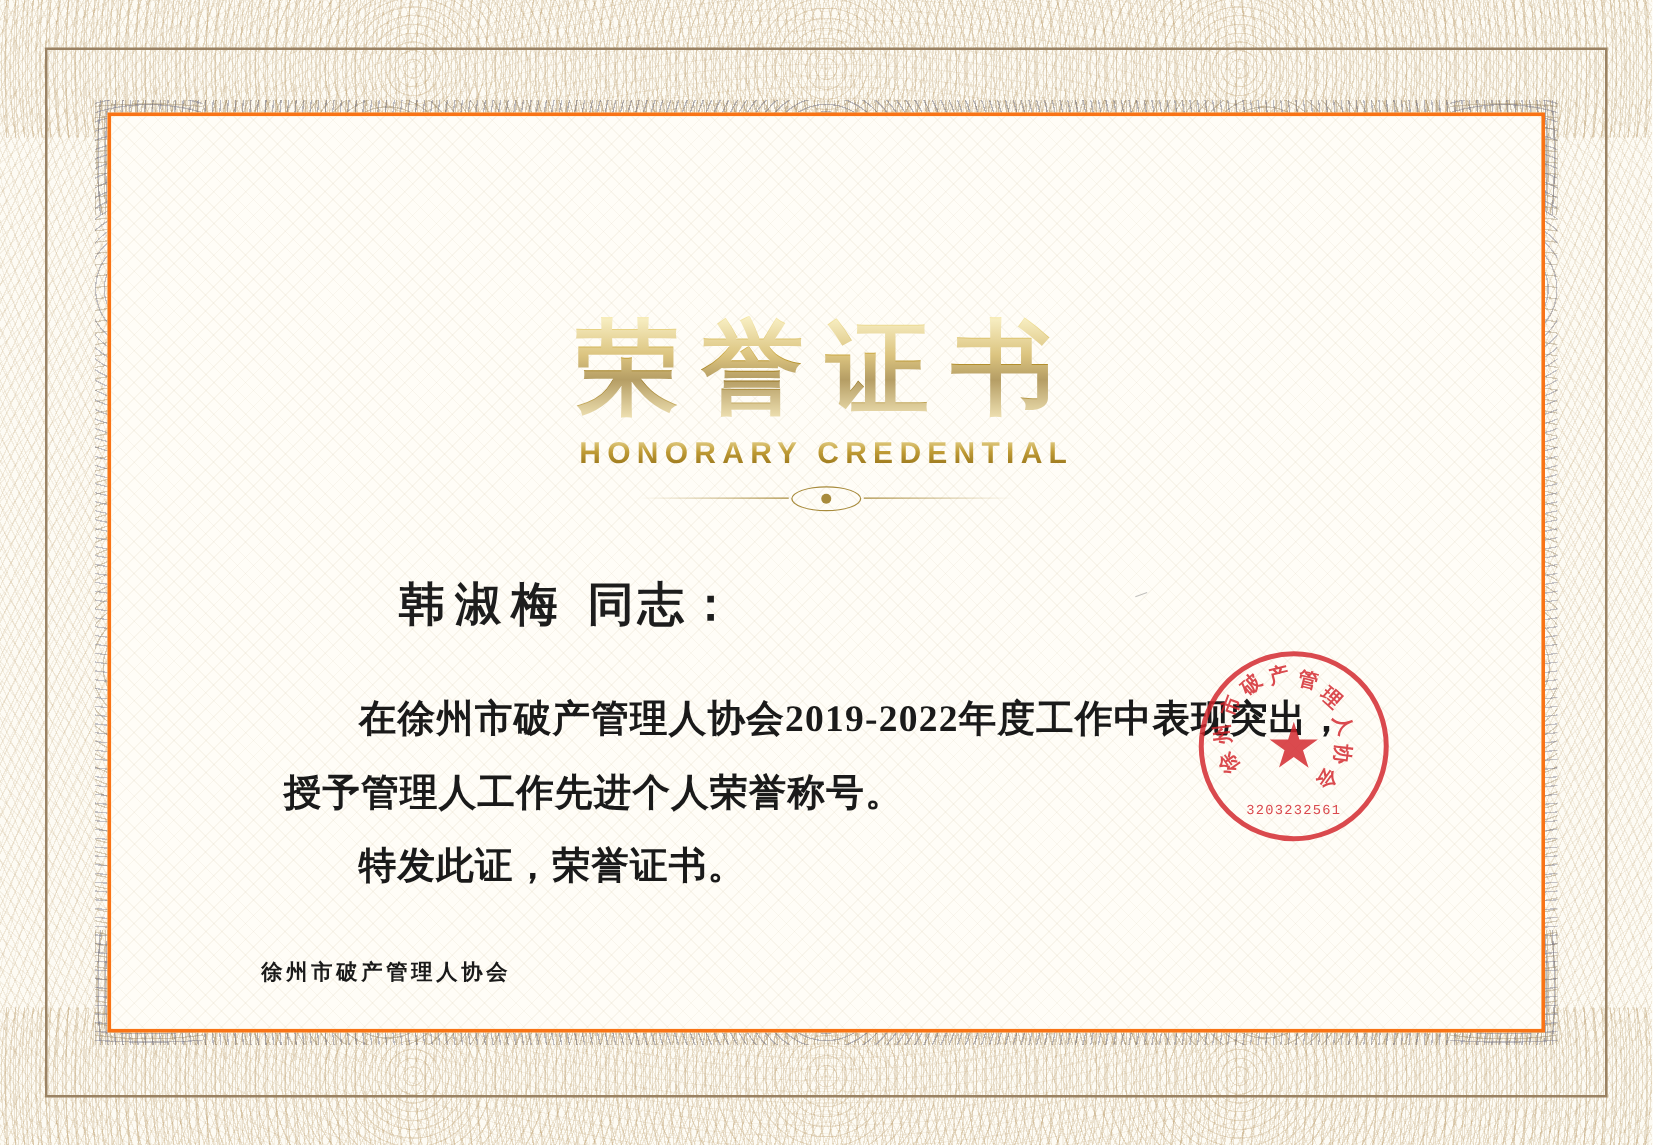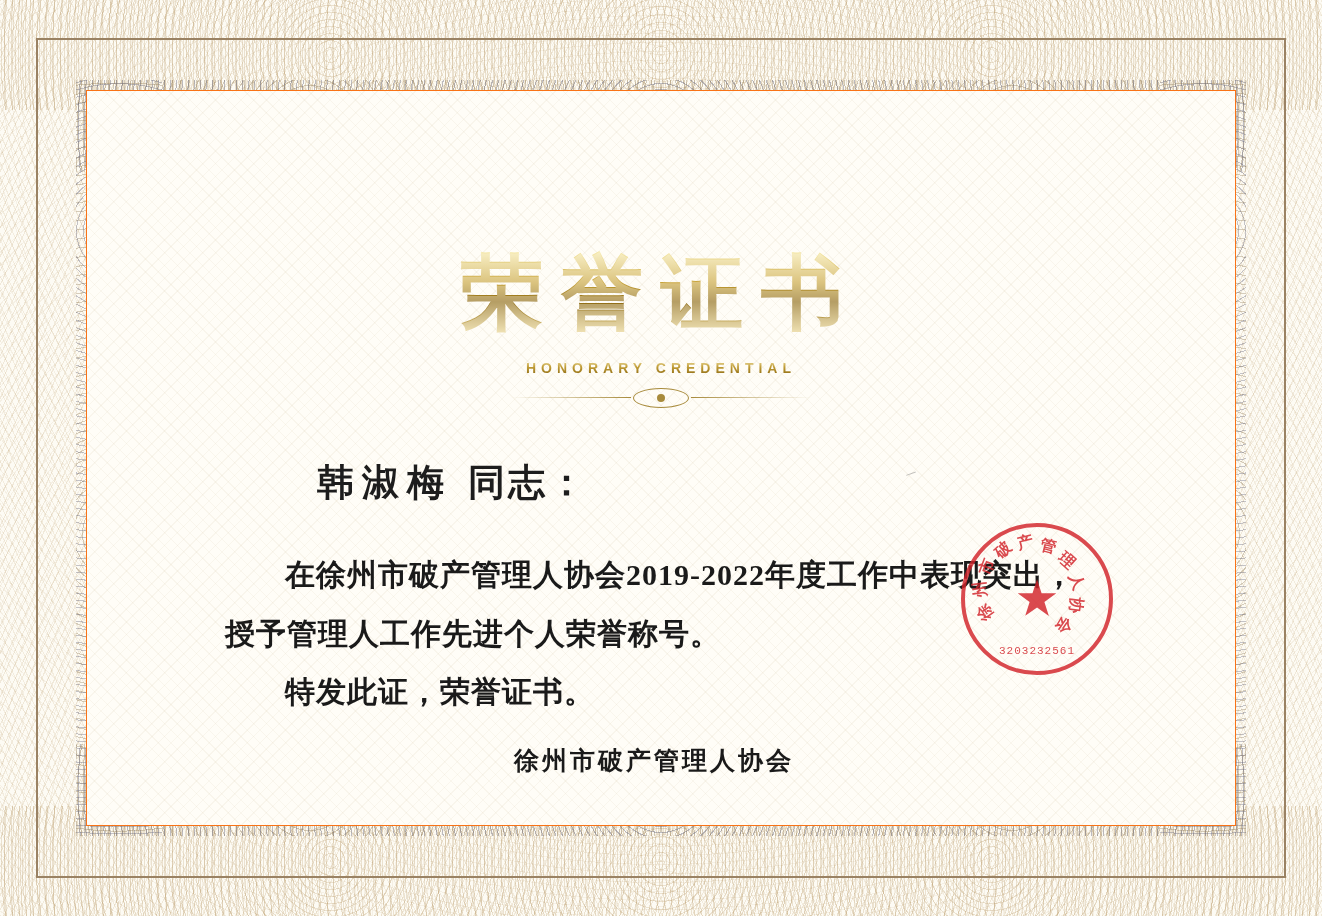--- a/index.html
+++ b/index.html
@@ -56,21 +56,21 @@
     bottom: 38px;
     border: 2px solid #9a8263;
     box-sizing: border-box;
   }
   .frame-inner {
     position: absolute;
     left: 48px;
     top: 50px;
     right: 48px;
     bottom: 50px;
-    border: 1px solid #f97316;
+    border: 3px solid #f97316;
     box-sizing: border-box;
     background: #fef9c3;
   }
 
   
   .ornament-ring {
     position: absolute;
     left: 38px;
     top: 40px;
     right: 38px;
@@ -126,23 +126,23 @@
     font-weight: bold;
     line-height: 1;
     background: linear-gradient(180deg, #f6e9a8 0%, #c9a53c 38%, #8e6a12 62%, #e7d28b 100%);
     -webkit-background-clip: text;
     background-clip: text;
     color: #a8821f;
     -webkit-text-fill-color: transparent;
     text-shadow: 0 1px 0 rgba(255,255,255,0.35);
   }
   .sub-title {
-    margin-top: 27px;
+    margin-top: 14px;
     font-family: "Liberation Sans", sans-serif;
-    font-size: 14px;
+    font-size: 24px;
     letter-spacing: 5px;
     font-weight: bold;
     background: linear-gradient(180deg, #efe0a3 0%, #bf9b35 45%, #8a6712 100%);
     -webkit-background-clip: text;
     background-clip: text;
     color: #a8821f;
     -webkit-text-fill-color: transparent;
   }
   .divider {
     margin: 12px auto 0 auto;
@@ -205,25 +205,25 @@
     font-size: 30px;
     font-weight: bold;
     color: #1a1a1a;
     line-height: 1.95;
     letter-spacing: 1px;
   }
   .body-text p { margin: 0; }
   .body-text p.indent { text-indent: 2em; }
 
   .signature {
-    margin-top: 16px;
-    text-align: center;
+    margin-top: 40px;
+    text-align: left;
     padding-right: 14px;
     font-family: "DejaVu Serif", "Liberation Serif", serif;
-    font-size: 25px;
+    font-size: 17px;
     font-weight: bold;
     color: #1a1a1a;
     letter-spacing: 3px;
     line-height: 1.85;
     position: relative;
     z-index: 2;
   }
 
   
   .seal {

